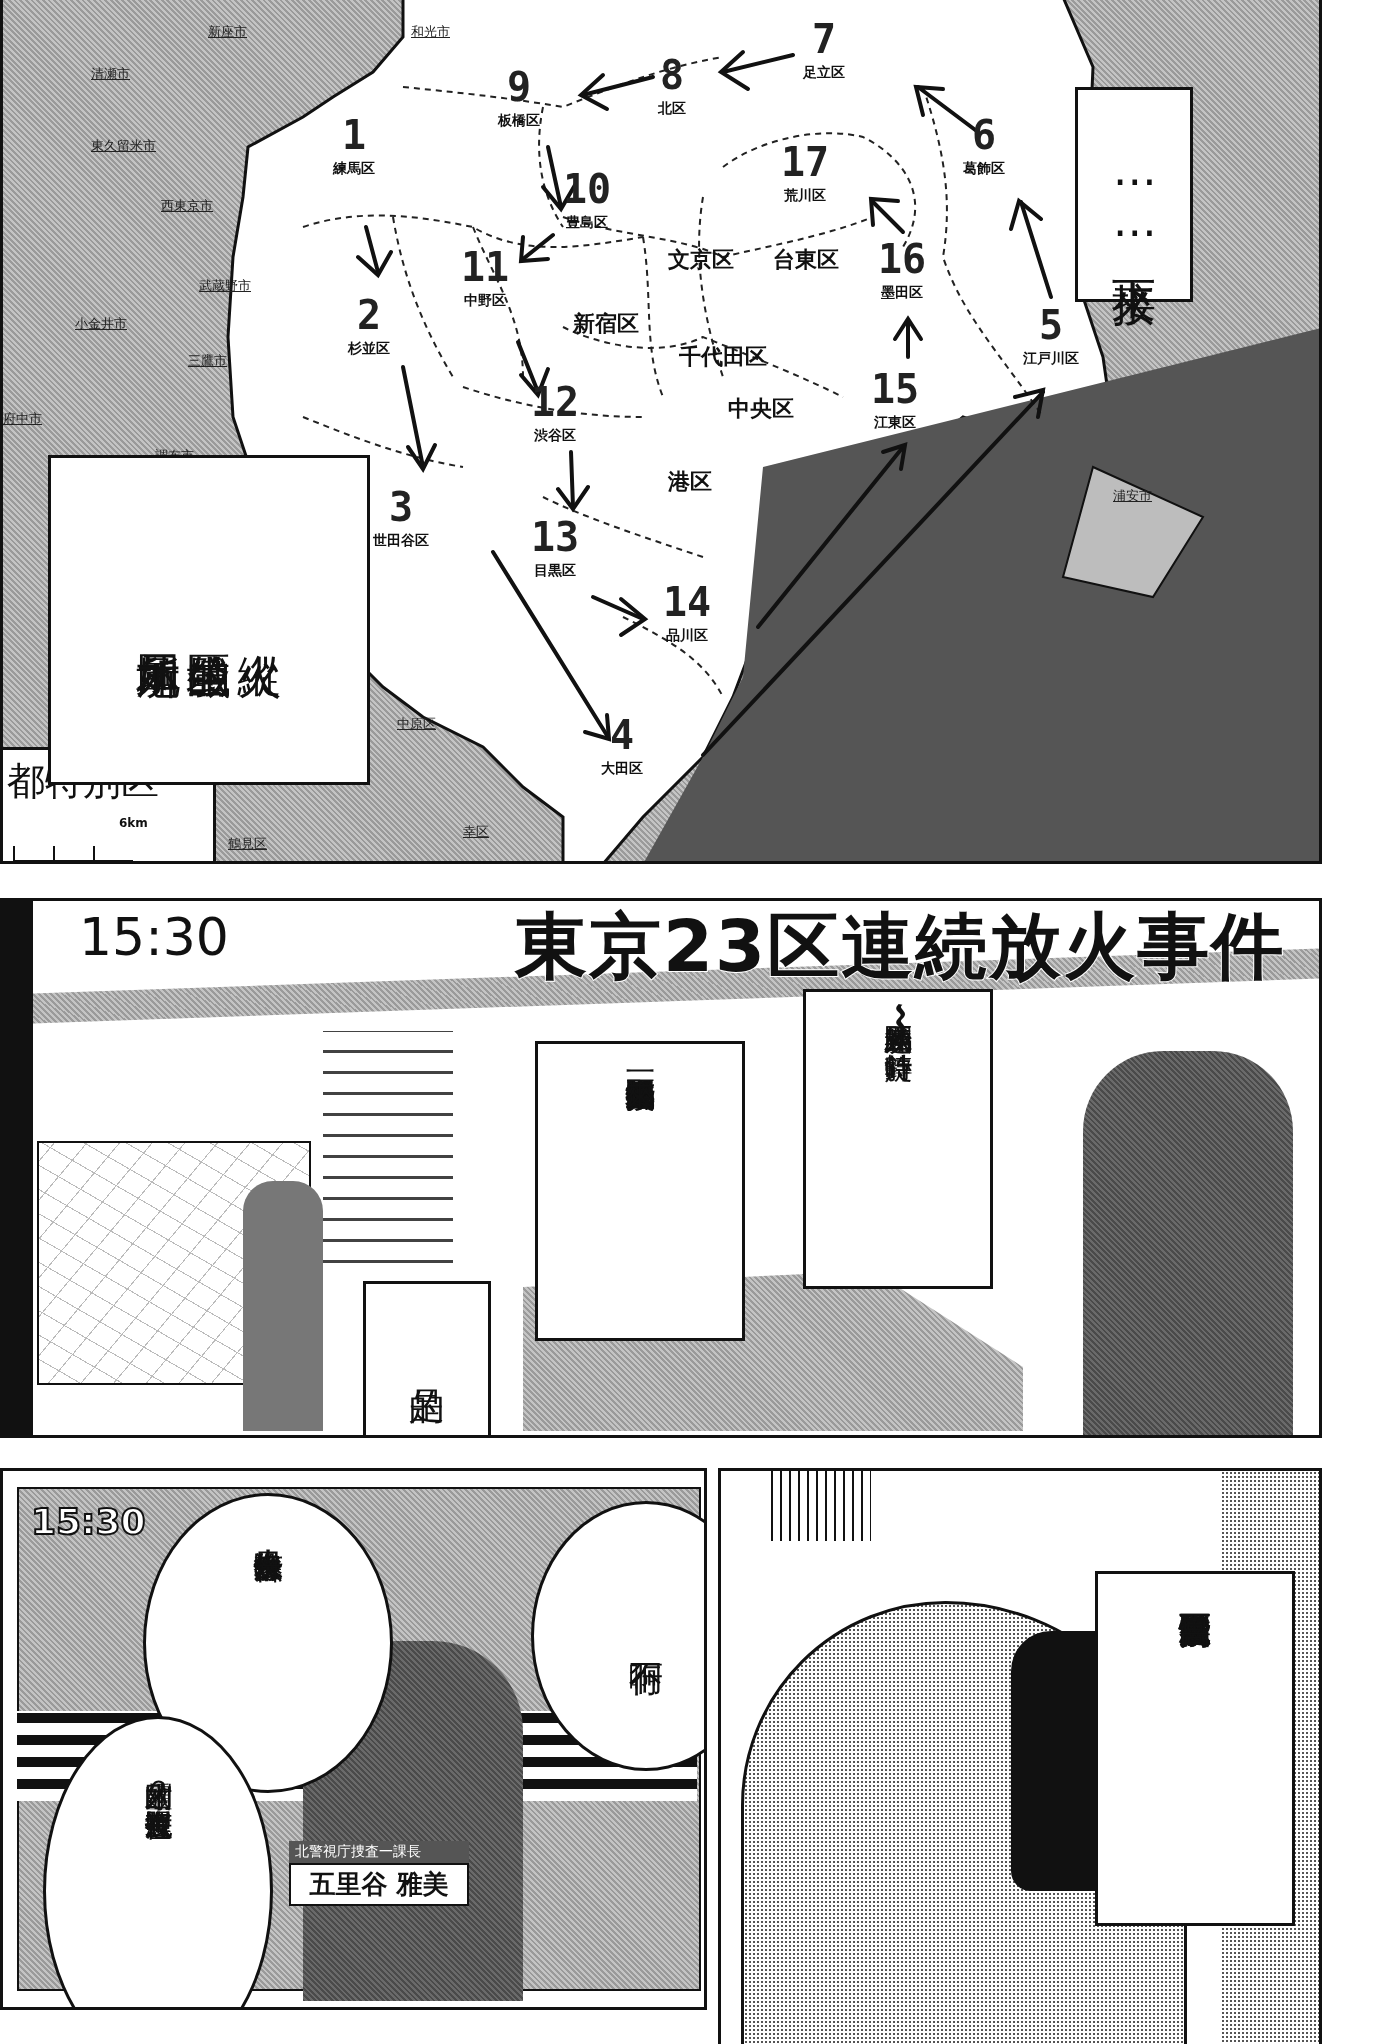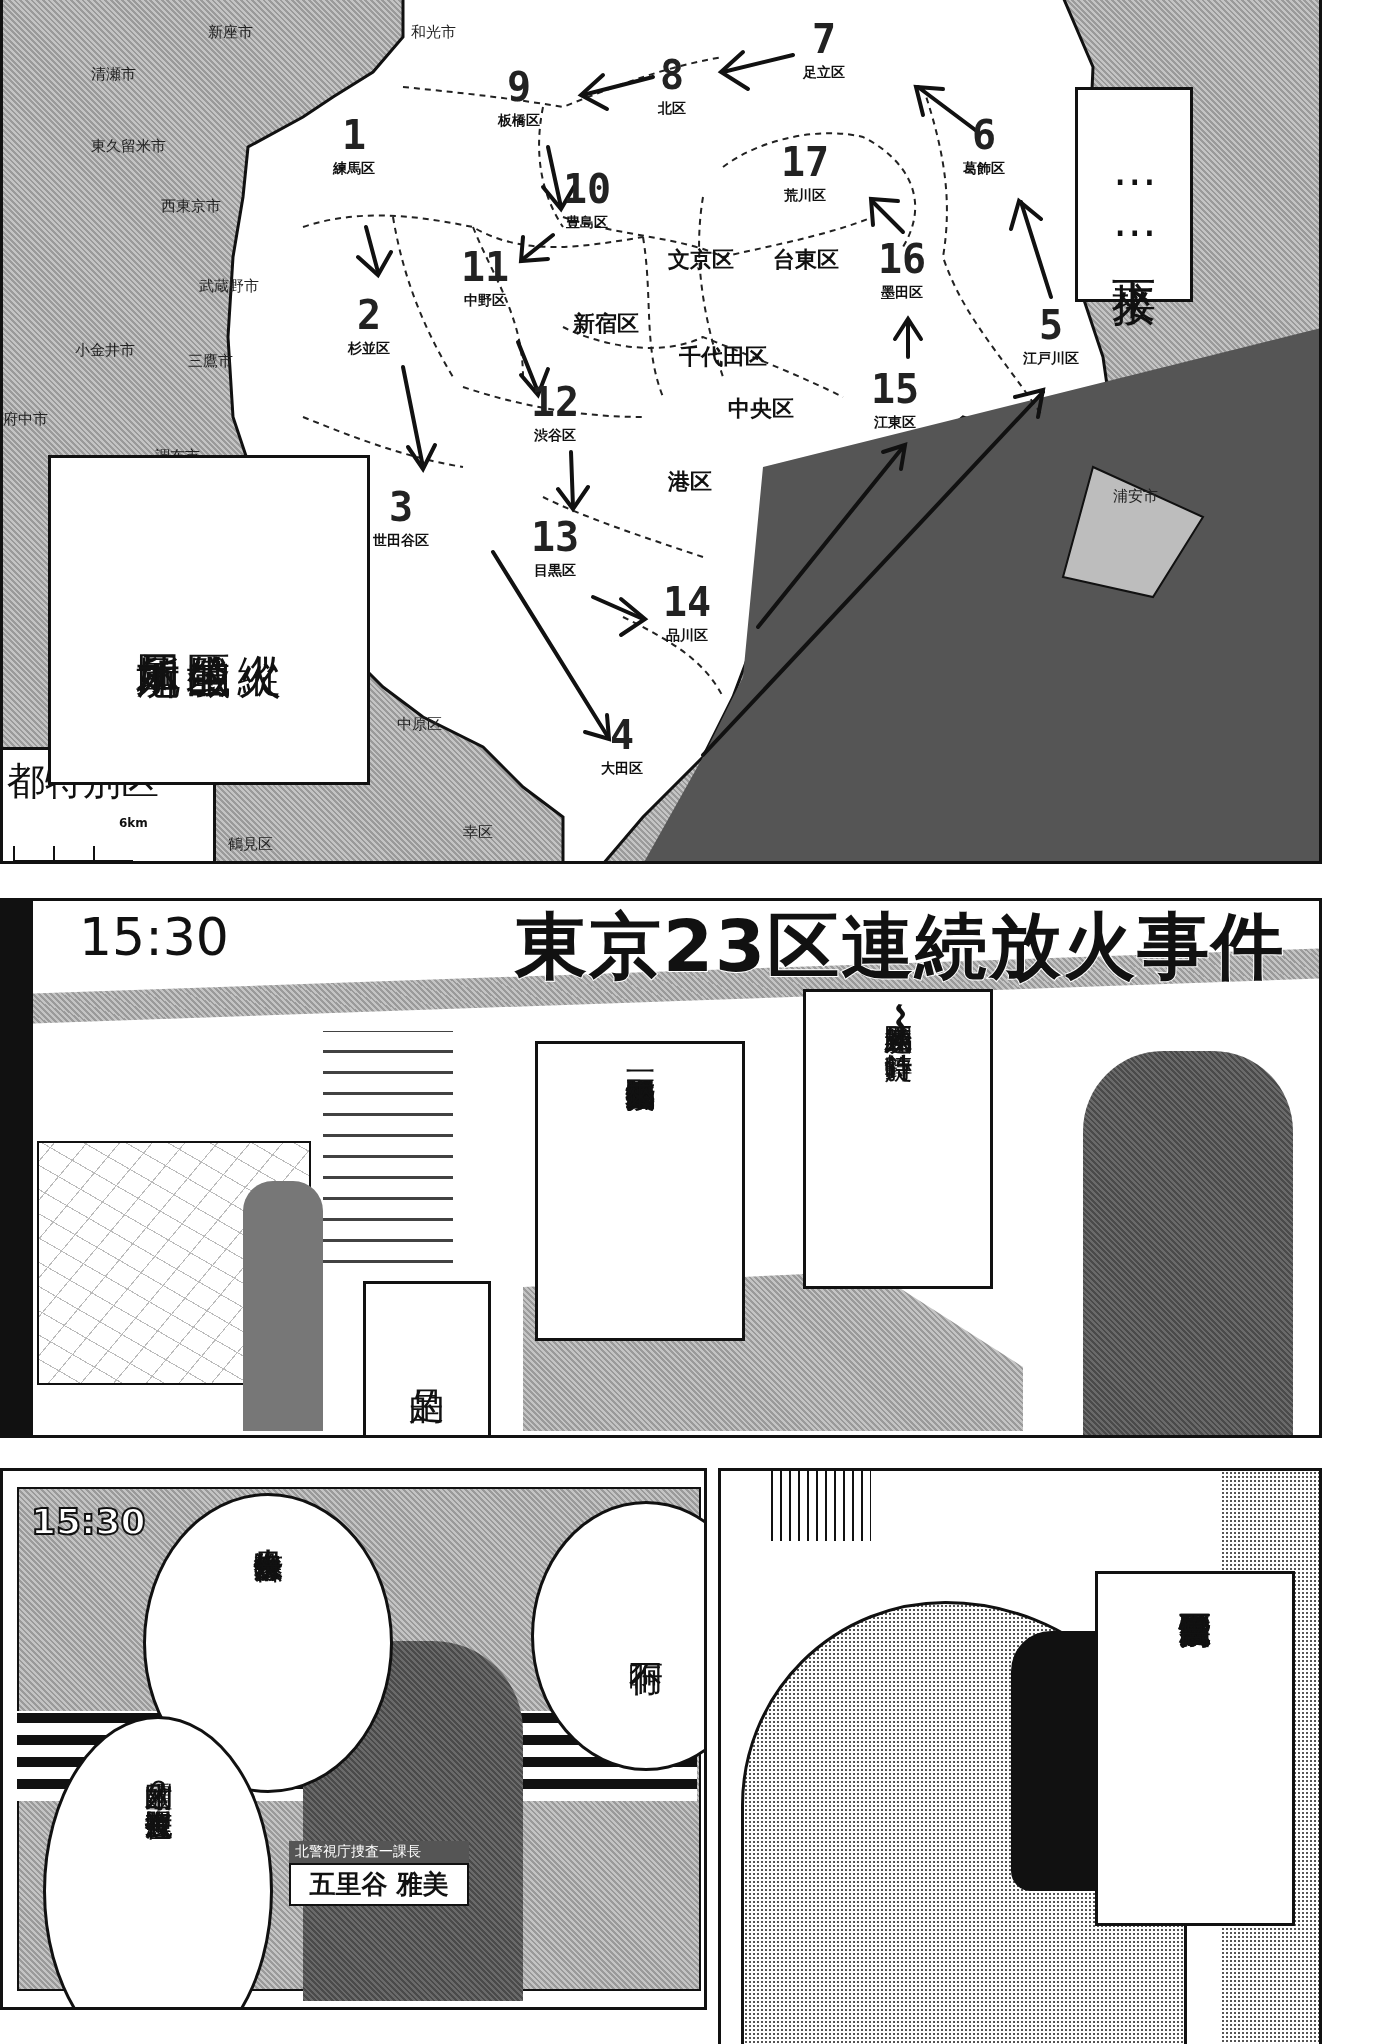--- a/index.html
+++ b/index.html
@@ -8,21 +8,21 @@
   .vtext{writing-mode:vertical-rl;text-orientation:upright;font-family:"DejaVu Sans",sans-serif;color:#111;line-height:1.15;}
   .caption{position:absolute;background:#fff;border:3px solid #111;box-sizing:border-box;display:flex;align-items:center;justify-content:center;}
   .bubble{position:absolute;background:#fff;border:3px solid #111;box-sizing:border-box;display:flex;align-items:center;justify-content:center;border-radius:50%;}
   .dots{background-image:radial-gradient(#555 1px, transparent 1.3px);background-size:4px 4px;}
   .hatch{background:repeating-linear-gradient(45deg,#9a9a9a 0 2px,#c4c4c4 2px 4px);}
   .darkhatch{background:repeating-linear-gradient(45deg,#4a4a4a 0 2px,#6a6a6a 2px 4px);}
   .label{position:absolute;font-weight:bold;font-family:"DejaVu Sans",sans-serif;text-align:center;color:#111;white-space:nowrap;}
   .label .num{display:block;font-size:40px;line-height:40px;font-weight:bold;color:#222;font-family:"DejaVu Sans Mono",monospace;}
   .label .name{display:block;font-size:14px;line-height:26px;}
   .plain{position:absolute;font-weight:bold;font-size:22px;white-space:nowrap;}
-  .small{position:absolute;font-size:15px;color:#222;white-space:nowrap;}
+  .small{position:absolute;font-size:13px;color:#222;white-space:nowrap;text-decoration:underline;}
 </style>
 </head>
 <body>
 
 <div class="panel" style="left:0;top:-3px;width:1322px;height:867px;border-top:none;">
 
   <div class="hatch" style="position:absolute;left:0;top:0;width:100%;height:100%;"></div>
 
   <svg width="1322" height="867" style="position:absolute;left:0;top:0">
     <polygon points="400,0 1060,0 1090,70 1080,300 1100,360 1110,430 1050,450 960,420 900,470 820,560 760,620 730,700 700,760 640,820 600,867 560,867 560,820 520,790 480,750 420,720 380,690 330,640 280,560 250,480 230,420 225,340 230,260 240,200 245,150 300,120 330,100 370,75 400,40" fill="#fff" stroke="#111" stroke-width="3"></polygon>
@@ -159,21 +159,21 @@
   <div class="plain" style="left:676px;top:345px;">千代田区</div>
   <div class="plain" style="left:725px;top:397px;">中央区</div>
   <div class="plain" style="left:665px;top:470px;">港区</div>
 
   <div class="small" style="left:205px;top:26px;">新座市</div>
   <div class="small" style="left:360px;top:26px;margin-left:48px;">和光市</div>
   <div class="small" style="left:88px;top:68px;">清瀬市</div>
   <div class="small" style="left:88px;top:140px;">東久留米市</div>
   <div class="small" style="left:158px;top:200px;">西東京市</div>
   <div class="small" style="left:196px;top:280px;">武蔵野市</div>
-  <div class="small" style="left:72px;top:318px;margin-top:26px;">小金井市</div>
+  <div class="small" style="left:72px;top:318px;">小金井市</div>
   <div class="small" style="left:185px;top:355px;">三鷹市</div>
   <div class="small" style="left:152px;top:450px;">調布市</div>
   <div class="small" style="left:0px;top:413px;">府中市</div>
   <div class="small" style="left:394px;top:718px;">中原区</div>
   <div class="small" style="left:460px;top:826px;">幸区</div>
   <div class="small" style="left:1110px;top:490px;">浦安市</div>
   <div class="small" style="left:215px;top:838px;padding-left:10px;">鶴見区</div>
 
   <div style="position:absolute;left:-3px;top:750px;width:210px;height:120px;background:#fff;border:3px solid #111;">
     <div style="position:absolute;left:4px;top:6px;font-size:38px;">都特別区</div>

